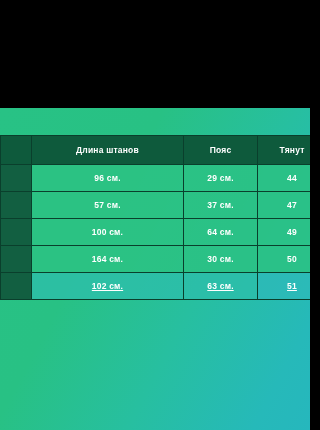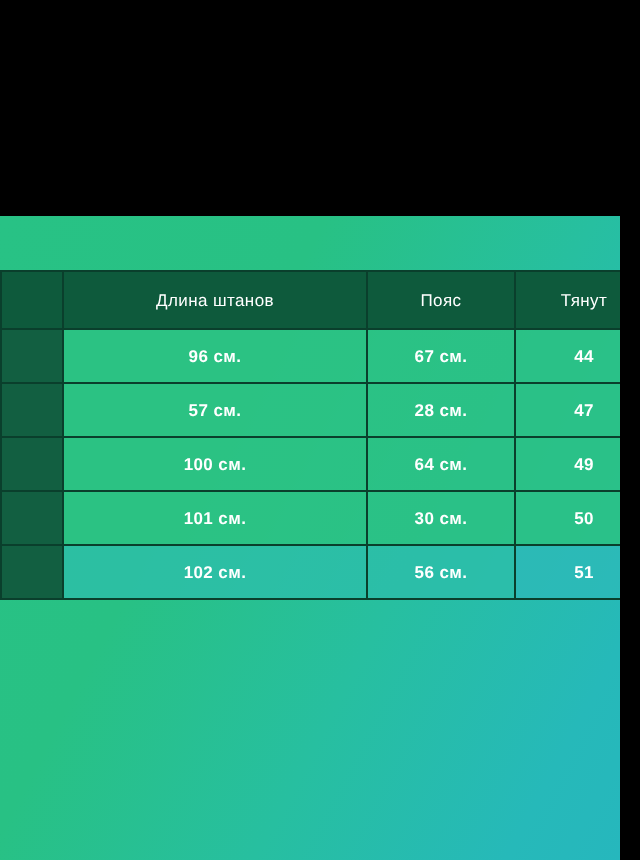--- a/index.html
+++ b/index.html
@@ -53,21 +53,21 @@
     vertical-align: middle;
     height: 26px;
     padding: 0;
     font-size: 9px;
     letter-spacing: 0.2px;
     white-space: nowrap;
     overflow: hidden;
   }
   .size-table thead th {
     background: #0e5a3c;
-    font-weight: normal;
+    font-weight: bold;
     font-size: 8.5px;
     height: 28px;
   }
   .size-table tbody td {
     background: rgba(43, 193, 131, 0.88);
     font-weight: bold;
     font-size: 8.5px;
     text-align: center;
   }
   
@@ -78,21 +78,21 @@
   .size-table tbody td.col-label {
     background: #125f41 !important;
   }
   .col-len   { width: 151px; }
   .col-waist { width: 73px; }
   .col-strch { width: 68px; }
   .col-strch-cell { text-align: right; padding-right: 6px; }
   .col-strch-head { text-align: right; padding-right: 2px; }
 
   
-  tr.row-last td { background: rgba(45, 190, 170, 0.80); }
+  tr.row-last td { background: rgba(45, 190, 170, 0.80); text-decoration: underline; }
   tr.row-last td.col-strch-cell { background: rgba(45, 185, 184, 0.82); }
   tr.row-last td.col-label { background: #125f41 !important; }
 </style>
 </head>
 <body>
 
 <div id="screen">
 
   <div class="backdrop"></div>
   <div class="top-bar"></div>
@@ -103,43 +103,43 @@
         <th class="col-label"></th>
         <th class="col-len">Длина штанов</th>
         <th class="col-waist">Пояс</th>
         <th class="col-strch col-strch-head">Тянут</th>
       </tr>
     </thead>
     <tbody>
       <tr>
         <td class="col-label"></td>
         <td class="col-len">96 см.</td>
-        <td class="col-waist">67 см.</td>
+        <td class="col-waist">29 см.</td>
         <td class="col-strch col-strch-cell">44</td>
       </tr>
       <tr>
         <td class="col-label"></td>
         <td class="col-len">57 см.</td>
-        <td class="col-waist">28 см.</td>
+        <td class="col-waist">37 см.</td>
         <td class="col-strch col-strch-cell">47</td>
       </tr>
       <tr>
         <td class="col-label"></td>
         <td class="col-len">100 см.</td>
         <td class="col-waist">64 см.</td>
         <td class="col-strch col-strch-cell">49</td>
       </tr>
       <tr>
         <td class="col-label"></td>
-        <td class="col-len">101 см.</td>
+        <td class="col-len">164 см.</td>
         <td class="col-waist">30 см.</td>
         <td class="col-strch col-strch-cell">50</td>
       </tr>
       <tr class="row-last">
         <td class="col-label"></td>
         <td class="col-len">102 см.</td>
-        <td class="col-waist">56 см.</td>
+        <td class="col-waist">63 см.</td>
         <td class="col-strch col-strch-cell">51</td>
       </tr>
     </tbody>
   </table>
 
 </div>
 
 </body></html>

